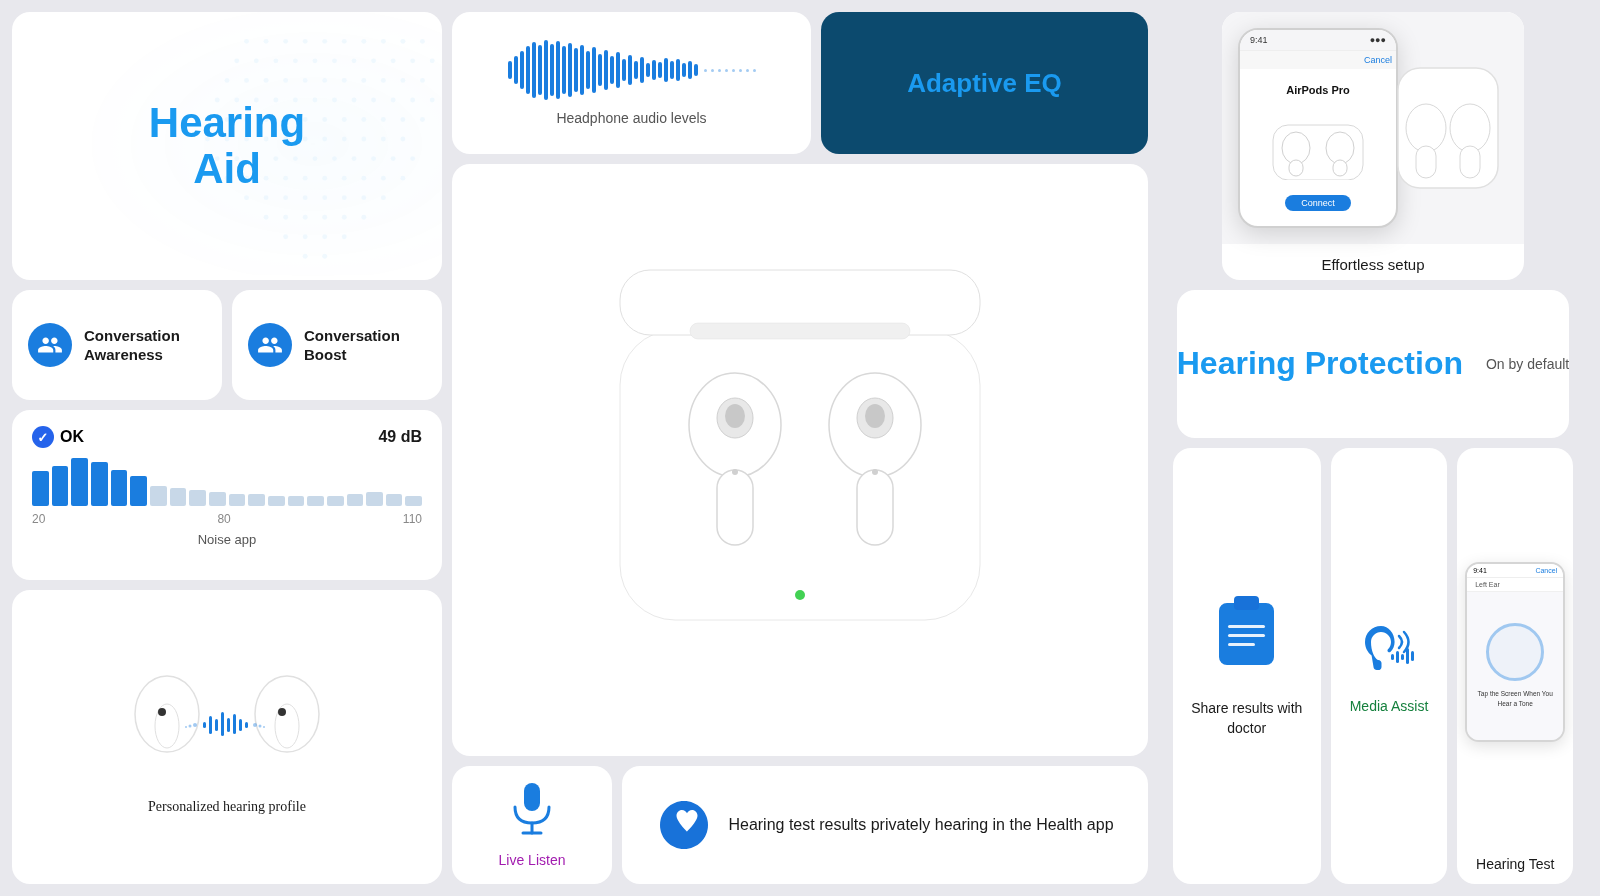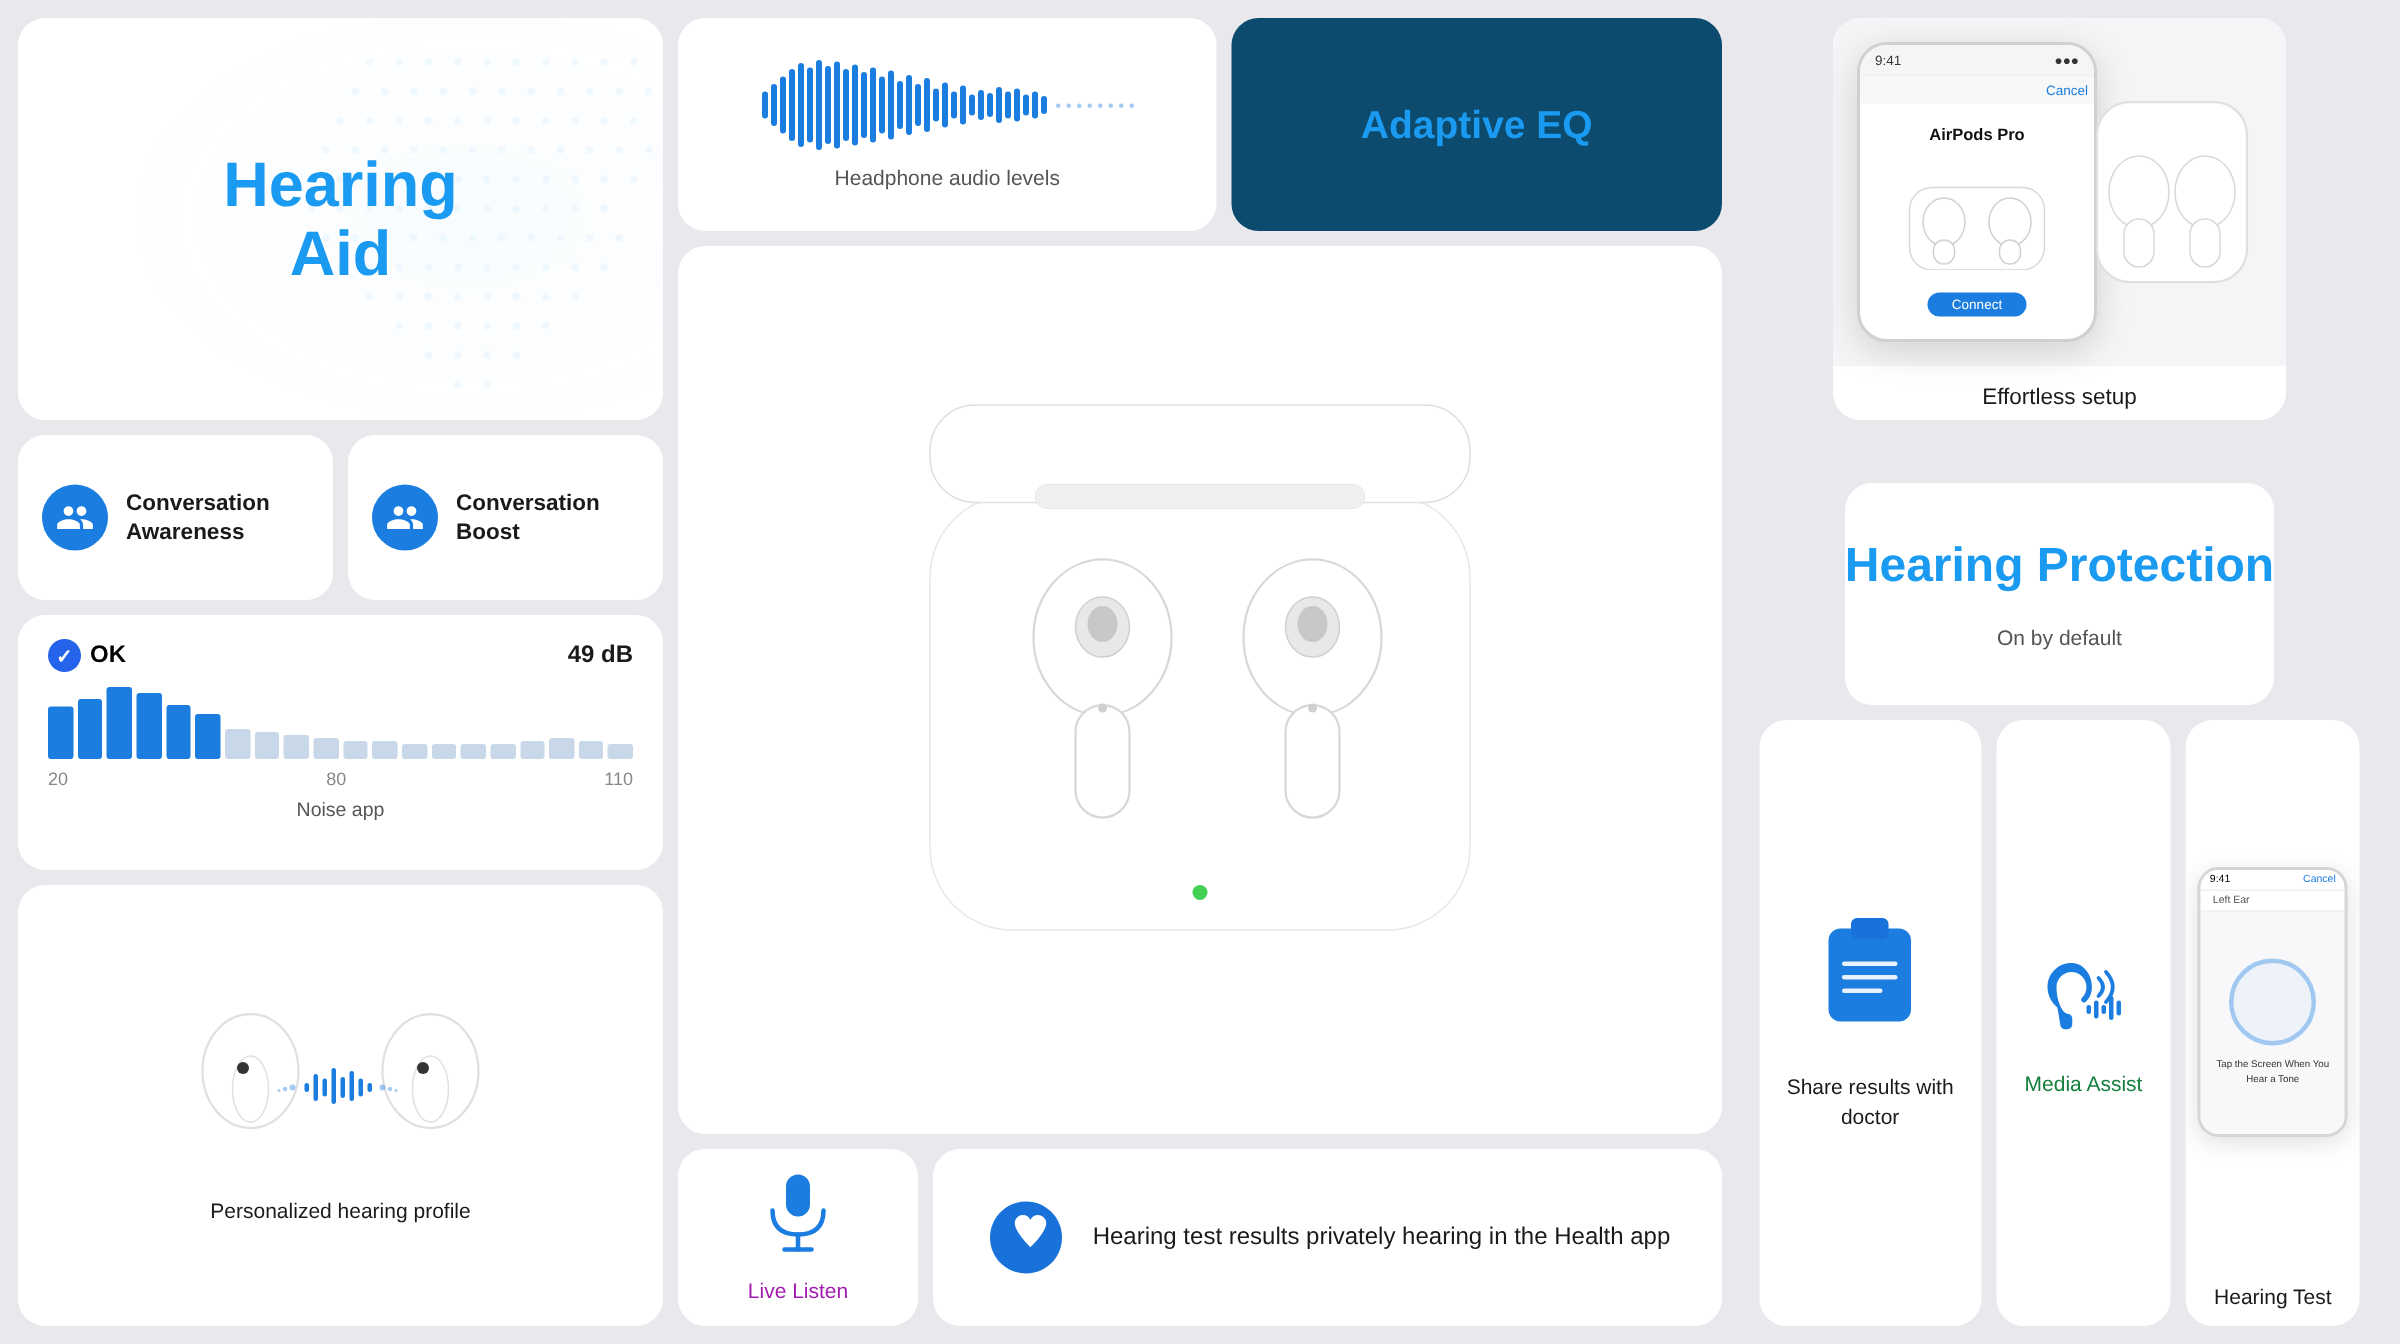--- a/index.html
+++ b/index.html
@@ -145,20 +145,21 @@
     .profile-card {
       background: #fff;
       border-radius: 18px;
       flex: 1;
       display: flex;
       flex-direction: column;
       align-items: center;
       justify-content: center;
       padding: 16px;
       gap: 10px;
+      font-family: Liberation Serif, serif;
     }
     .profile-label {
       font-size: 14px;
       font-weight: 500;
       color: #1a1a1a;
       text-align: center;
     }
     .audio-card {
       background: #fff;
       border-radius: 18px;
@@ -642,21 +643,21 @@
           <rect x="10" y="20" width="100" height="120" rx="22" fill="white" stroke="#e0e0e0" stroke-width="1.5"></rect>
           <ellipse cx="38" cy="80" rx="20" ry="24" fill="white" stroke="#d8d8d8" stroke-width="1"></ellipse>
           <rect x="28" y="98" width="20" height="32" rx="10" fill="white" stroke="#d8d8d8" stroke-width="1"></rect>
           <ellipse cx="82" cy="80" rx="20" ry="24" fill="white" stroke="#d8d8d8" stroke-width="1"></ellipse>
           <rect x="72" y="98" width="20" height="32" rx="10" fill="white" stroke="#d8d8d8" stroke-width="1"></rect>
         </svg>
       </div>
       <div style="text-align:center; padding:12px; font-size:15px; font-weight:500; color:#1a1a1a;">Effortless setup</div>
     </div>
 
-    <div style="background:white; border-radius:18px; flex:0 0 148px; display:flex; flex-direction:column; align-items:center; justify-content:center; gap:23px;margin-top:32px;">
+    <div style="background:white; border-radius:18px; flex:0 0 148px; display:flex; flex-direction:row; align-items:center; justify-content:center; gap:23px;">
       <div style="font-size:32px; font-weight:700; color:#1a9af0; text-align:center; line-height:1.1;">
         <span>Hearing</span> <span>Protection</span>
       </div>
       <div style="font-size:14px; color:#555;">On by default</div>
     </div>
 
     <div style="display:flex; gap:10px; flex:1;">
 
       <div style="background:white; border-radius:18px; flex:1; display:flex; flex-direction:column; align-items:center; justify-content:center; gap:12px; padding:16px;">
 

